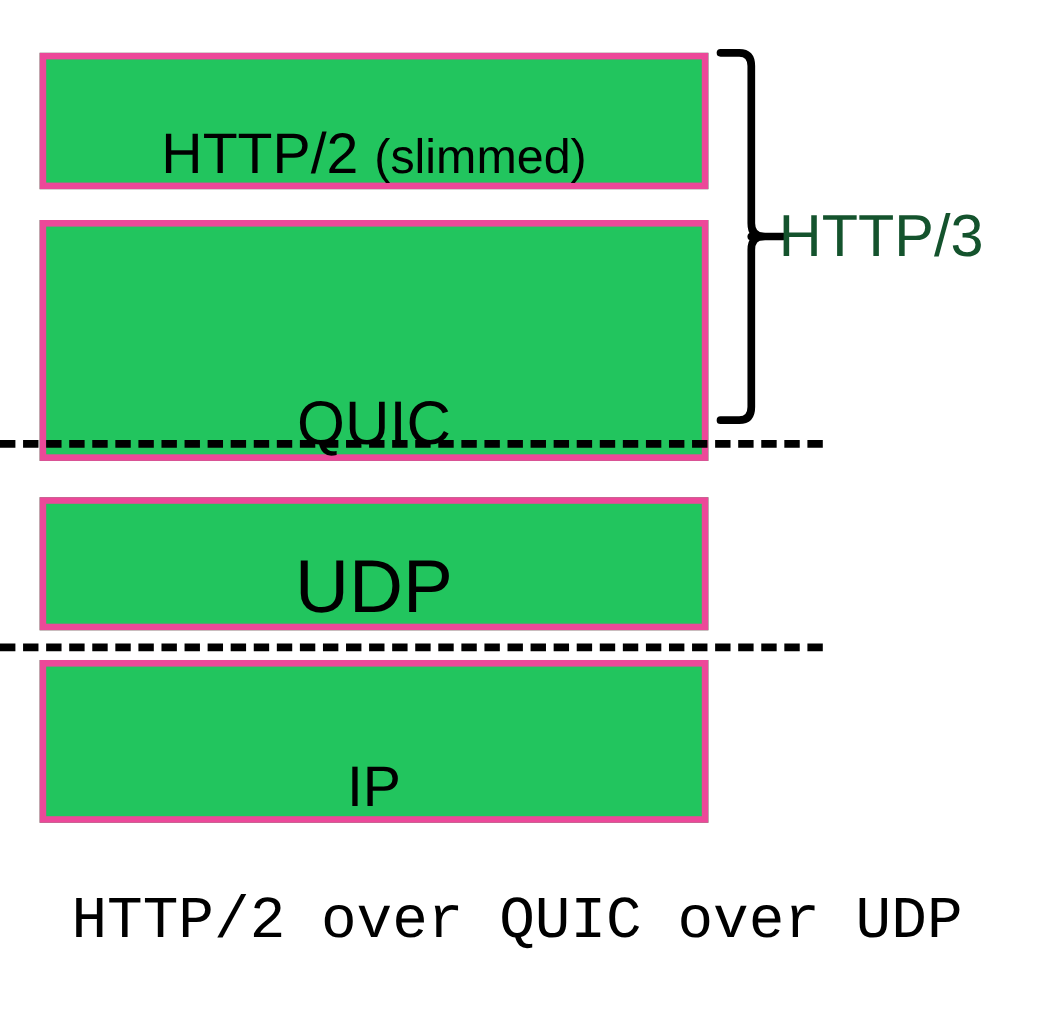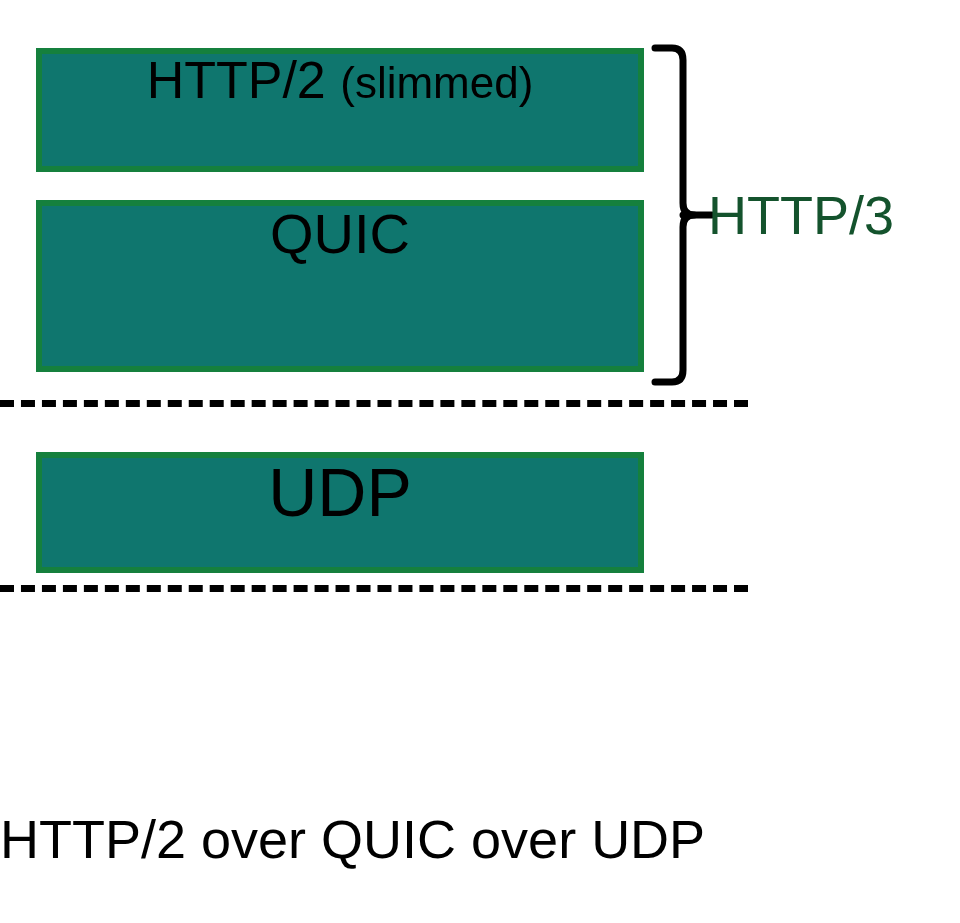--- a/index.html
+++ b/index.html
@@ -13,24 +13,24 @@
   #canvas {
     position: relative;
     width: 960px;
     height: 923px;
     background: #ffffff;
     overflow: hidden;
   }
   .layer-box {
     position: absolute;
     box-sizing: border-box;
-    background: #0f766e;
-    border: 6px solid #15803d;
+    background: #22c55e;
+    border: 6px solid #ec4899;
     display: flex;
-    align-items: flex-start;
+    align-items: flex-end;
     justify-content: center;
   }
   .layer-label {
     color: #000000;
     font-family: "Liberation Sans", sans-serif;
     font-weight: 400;
     line-height: 1;
     white-space: nowrap;
     text-align: center;
   }
@@ -43,21 +43,21 @@
   #box-http2 .layer-label {
     font-size: 52px;
   }
   #box-http2 .sub-note {
     font-size: 44px;
   }
   #box-quic {
     left: 36px;
     top: 200px;
     width: 608px;
-    height: 172px;
+    height: 219px;
   }
   #box-quic .layer-label {
     font-size: 56px;
   }
   #box-udp {
     left: 36px;
     top: 452px;
     width: 608px;
     height: 121px;
   }
@@ -101,23 +101,24 @@
     color: #14532d;
     font-family: "Liberation Sans", sans-serif;
     white-space: nowrap;
     line-height: 1;
   }
   #caption {
     position: absolute;
     left: 0px;
     top: 812px;
     width: 940px;
+    text-align: center;
     font-size: 54px;
     color: #000000;
-    font-family: Liberation Sans, sans-serif;
+    font-family: Liberation Mono, monospace;
     line-height: 1;
     white-space: nowrap;
   }
 </style>
 </head>
 <body>
 
 <div id="canvas">
 
   <div class="layer-box" id="box-http2">
@@ -129,20 +130,23 @@
   </div>
 
   <div class="divider" id="divider-transport"></div>
 
   <div class="layer-box" id="box-udp">
     <span class="layer-label">UDP</span>
   </div>
 
   <div class="divider" id="divider-network"></div>
 
+  <div class="layer-box" id="box-ip">
+    <span class="layer-label">IP</span>
+  </div>
 
   <div id="brace-group">
     <svg width="76" height="350" viewBox="0 0 76 350" xmlns="http://www.w3.org/2000/svg">
       <path d="M 7 8 L 24 8 Q 35 8 35 20 L 35 163 Q 35 175 46 175 Q 35 175 35 187 L 35 330 Q 35 342 24 342 L 7 342" fill="none" stroke="#000000" stroke-width="7" stroke-linecap="round" stroke-linejoin="round"></path>
       <path d="M 35 175 L 64 175" fill="none" stroke="#000000" stroke-width="7" stroke-linecap="round"></path>
     </svg>
   </div>
 
   <div id="brace-label">HTTP/3</div>
 

